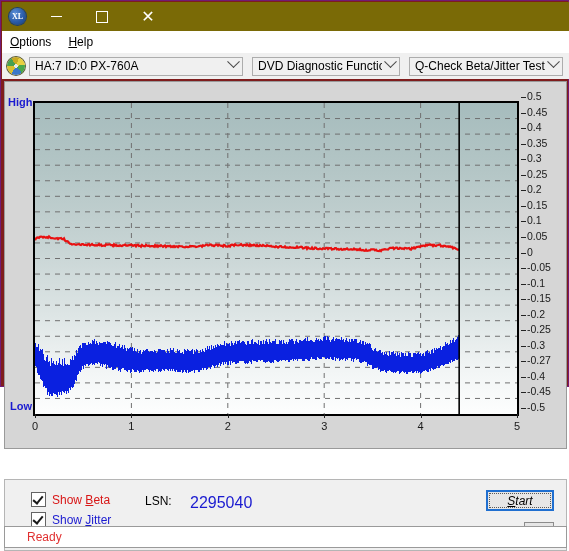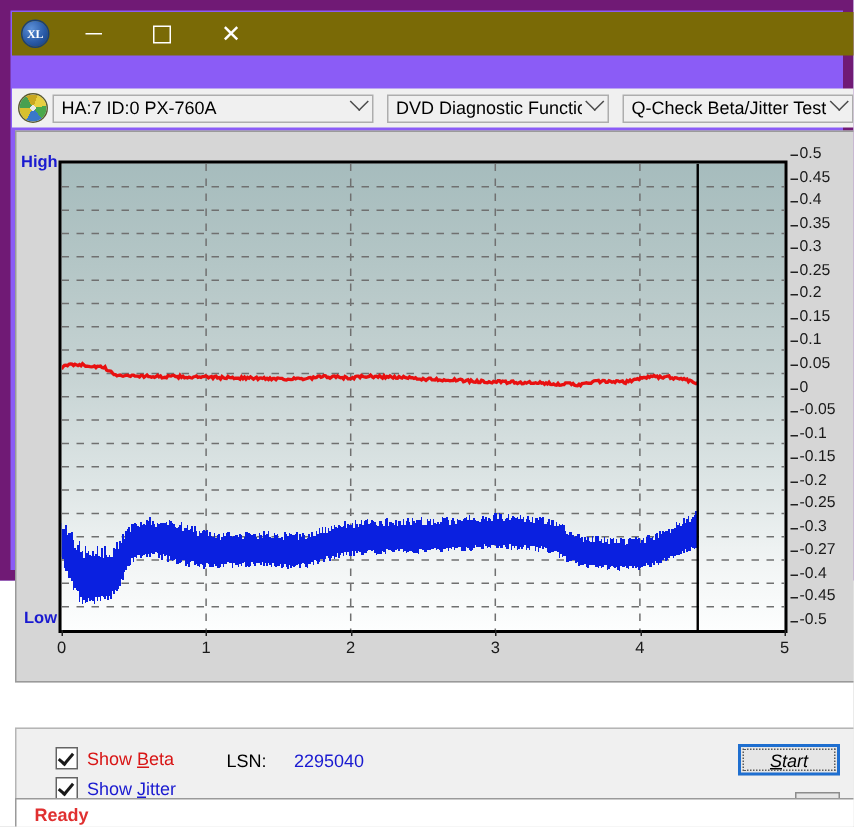--- a/index.html
+++ b/index.html
@@ -5,23 +5,23 @@
   html, body {
     margin: 0; padding: 0;
     width: 569px; height: 551px;
     overflow: hidden;
     font-family: "Liberation Sans", sans-serif;
     font-size: 12px;
   }
   #app {
     position: relative;
     width: 569px; height: 387px;
-    background: #8b5cf6;
+    background: #7f1d1d;
     box-sizing: border-box;
-    border: 7px solid #701a75;
+    border: 1px solid #701a75;
   }
 
   
   #titlebar {
     position: absolute; left: 1px; top: 1px;
     width: 567px; height: 29px;
     background: #7a6a06;
     display: flex; align-items: center;
   }
   #title-icon {
@@ -166,21 +166,21 @@
   .chkbox::after {
     content: ""; position: absolute; left: 3px; top: 1px;
     width: 4px; height: 8px; border-right: 2px solid #1a1a1a; border-bottom: 2px solid #1a1a1a;
     transform: rotate(40deg);
   }
   .chklabel { font-size: 12px; }
   .lbl-beta { color: #d81515; }
   .lbl-jitter { color: #1a1ad0; }
 
   #lsn-label { position: absolute; left: 140px; top: 14px; font-size: 12px; color: #000; }
-  #lsn-value { position: absolute; left: 185px; top: 14px; font-size: 12px; color: #1a1ad0; }
+  #lsn-value { position: absolute; left: 185px; top: 14px; font-size: 16px; color: #1a1ad0; }
 
   #start-btn {
     position: absolute; left: 481px; top: 10px; width: 68px; height: 21px;
     background: #e6e6e6;
     border: 2px solid #1f6fd0;
     box-sizing: border-box;
     display: flex; align-items: center; justify-content: center;
     font-size: 12px; color: #000; font-style: italic;
   }
   #start-btn .inner {
@@ -209,40 +209,44 @@
   }
 
   
   #statusbar {
     position: absolute; left: 3px; top: 525px;
     width: 563px; height: 22px;
     background: #ffffff; border: 1px solid #9a9a9a;
     box-sizing: border-box;
     display: flex; align-items: center;
   }
-  #status-text { padding-left: 12px; font-size: 12px; color: #e03030; font-weight: bold; }
+  #status-text { padding-left: 22px; font-size: 12px; color: #e03030; }
 </style>
 </head>
 <body>
 
 <div id="app">
 
   <div id="titlebar">
     <div id="title-icon">XL</div>
     <div class="wbtn">
         <div class="wmin"></div>
       </div>
     <div class="wbtn">
         <div class="wsq"></div>
       </div>
     <div class="wbtn close">
         <span>✕</span>
       </div>
   </div>
 
+  <div id="menubar">
+    <div class="menu-item"><span class="acc">O</span><span>ptions</span></div>
+    <div class="menu-item"><span class="acc">H</span><span>elp</span></div>
+  </div>
 
   <div id="toolbar">
     <div id="disc-icon"></div>
     <div class="combo" id="combo-drive">
       <div class="cb-text">HA:7 ID:0  PX-760A</div>
       <div class="cb-arrow"><span class="chev"></span></div>
     </div>
     <div class="combo" id="combo-func">
       <div class="cb-text">DVD Diagnostic Functions</div>
       <div class="cb-arrow"><span class="chev"></span></div>

